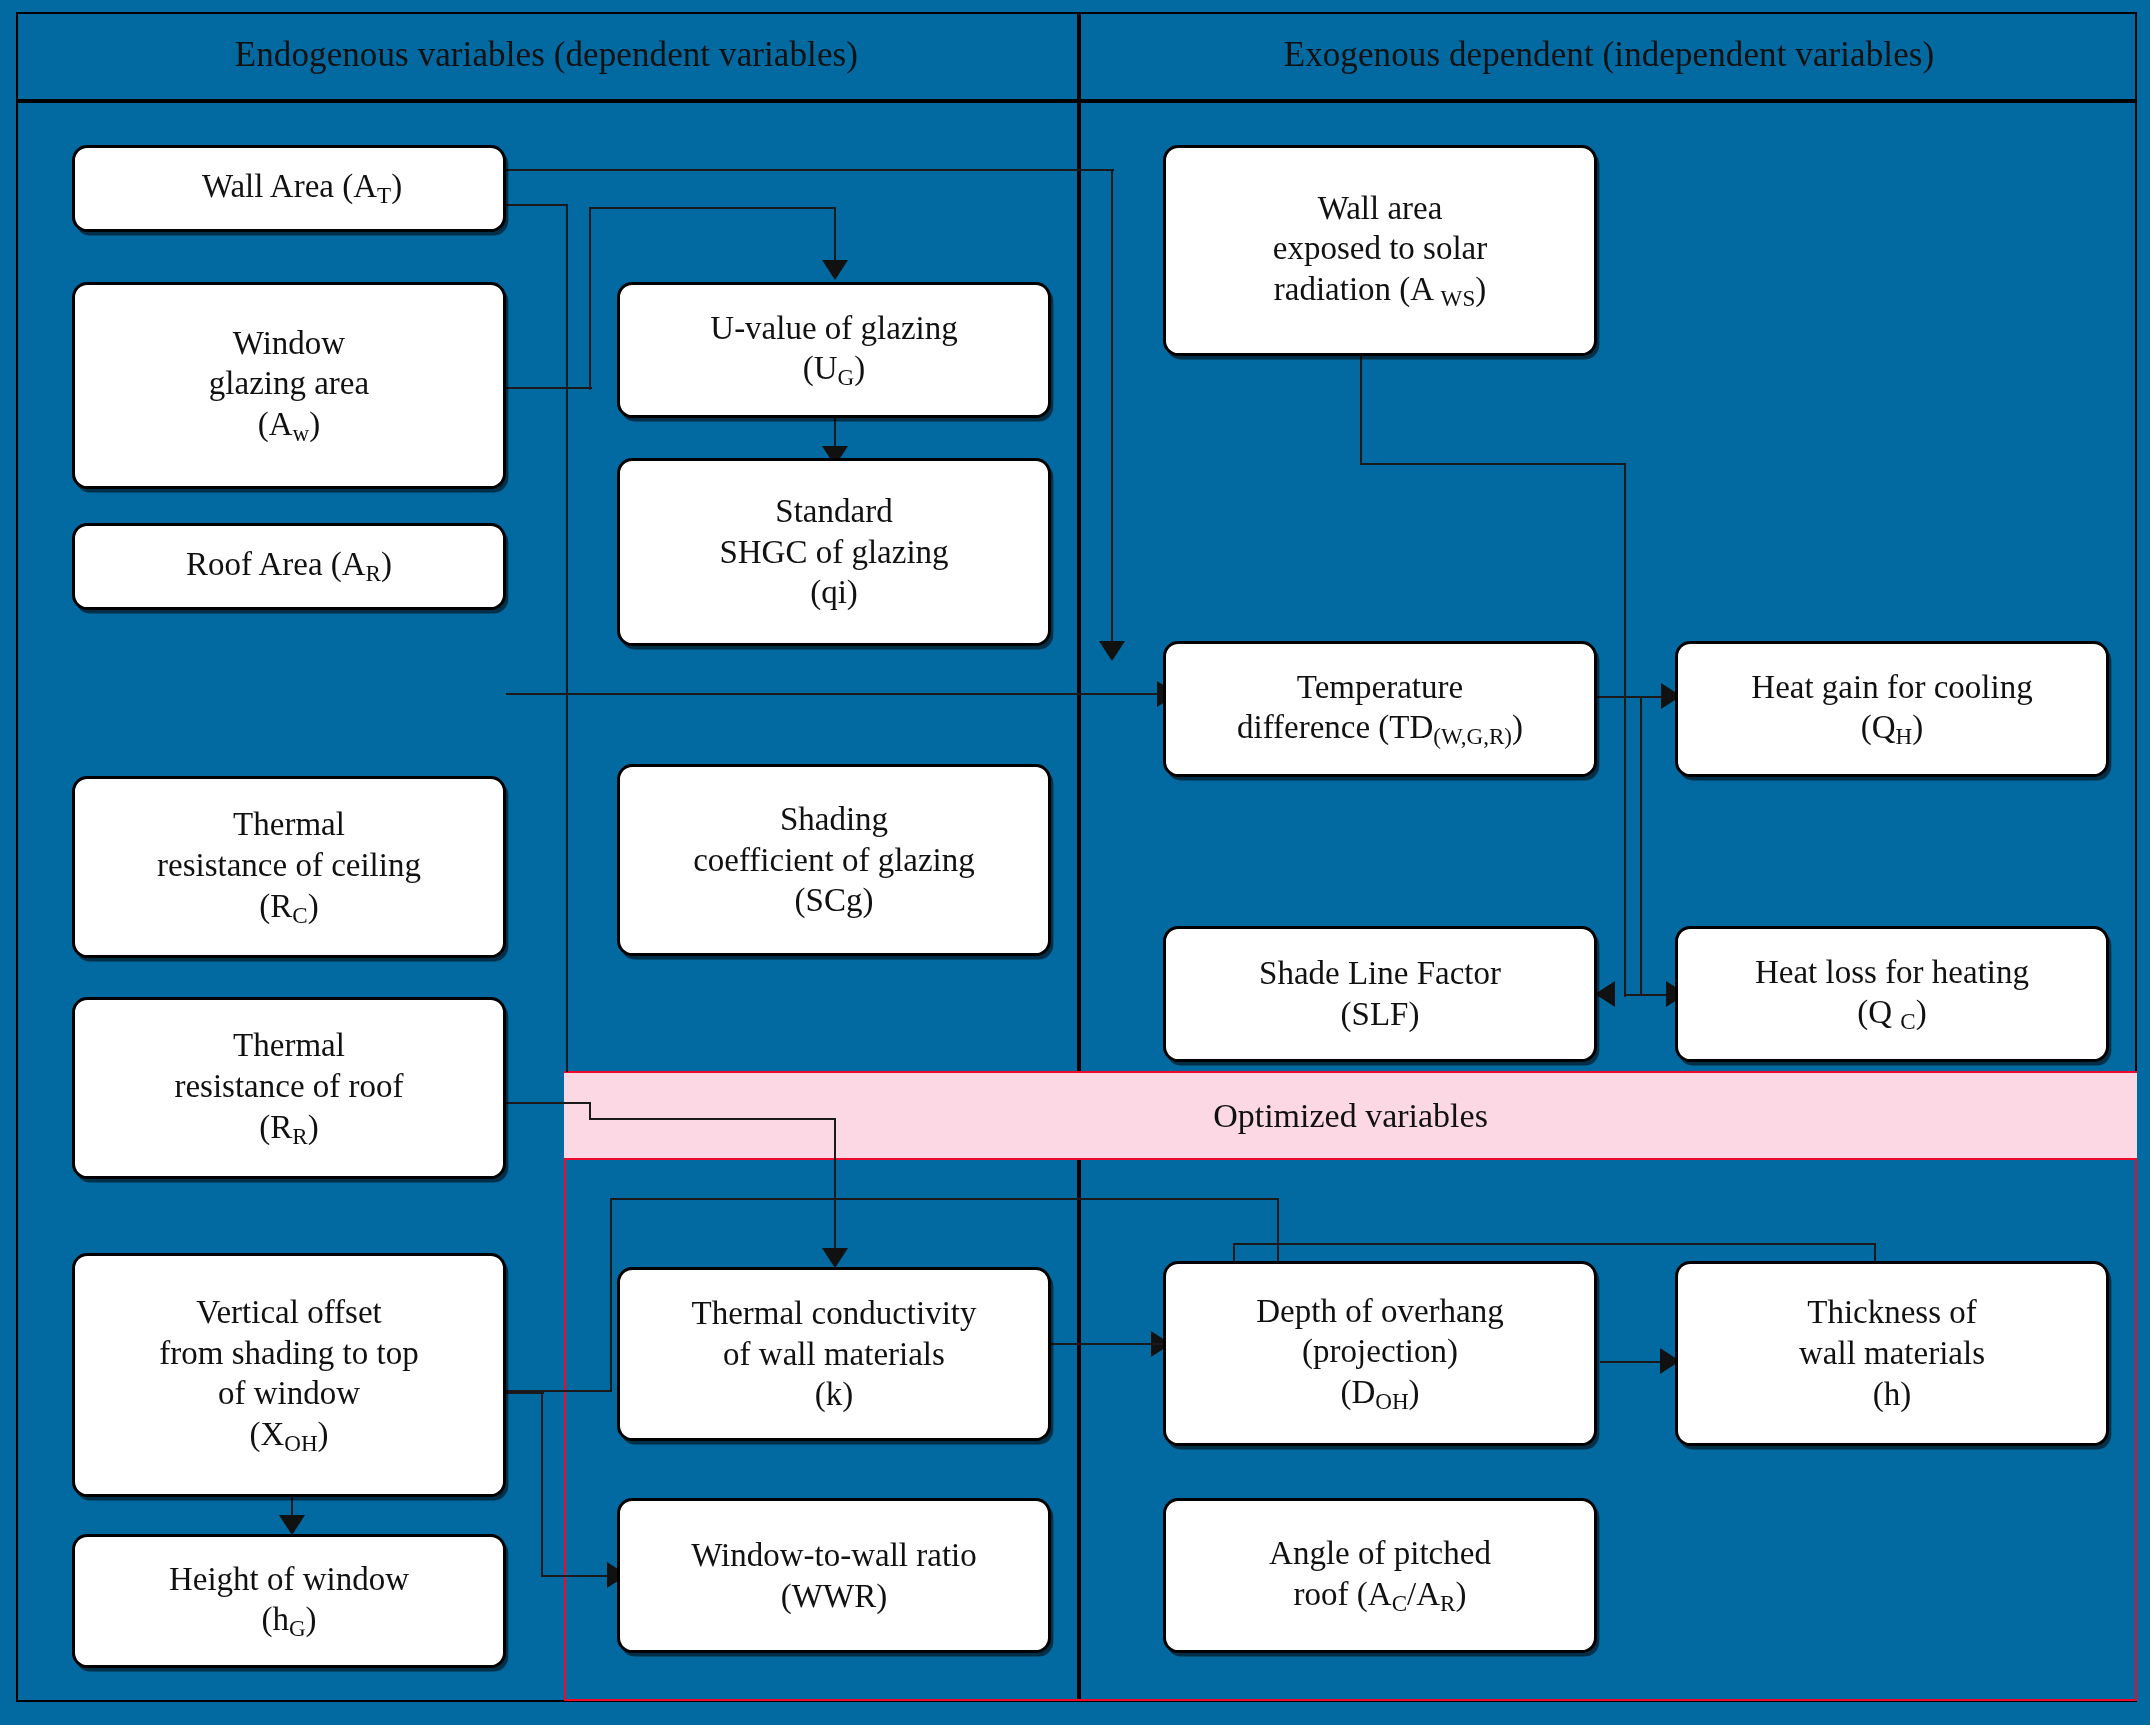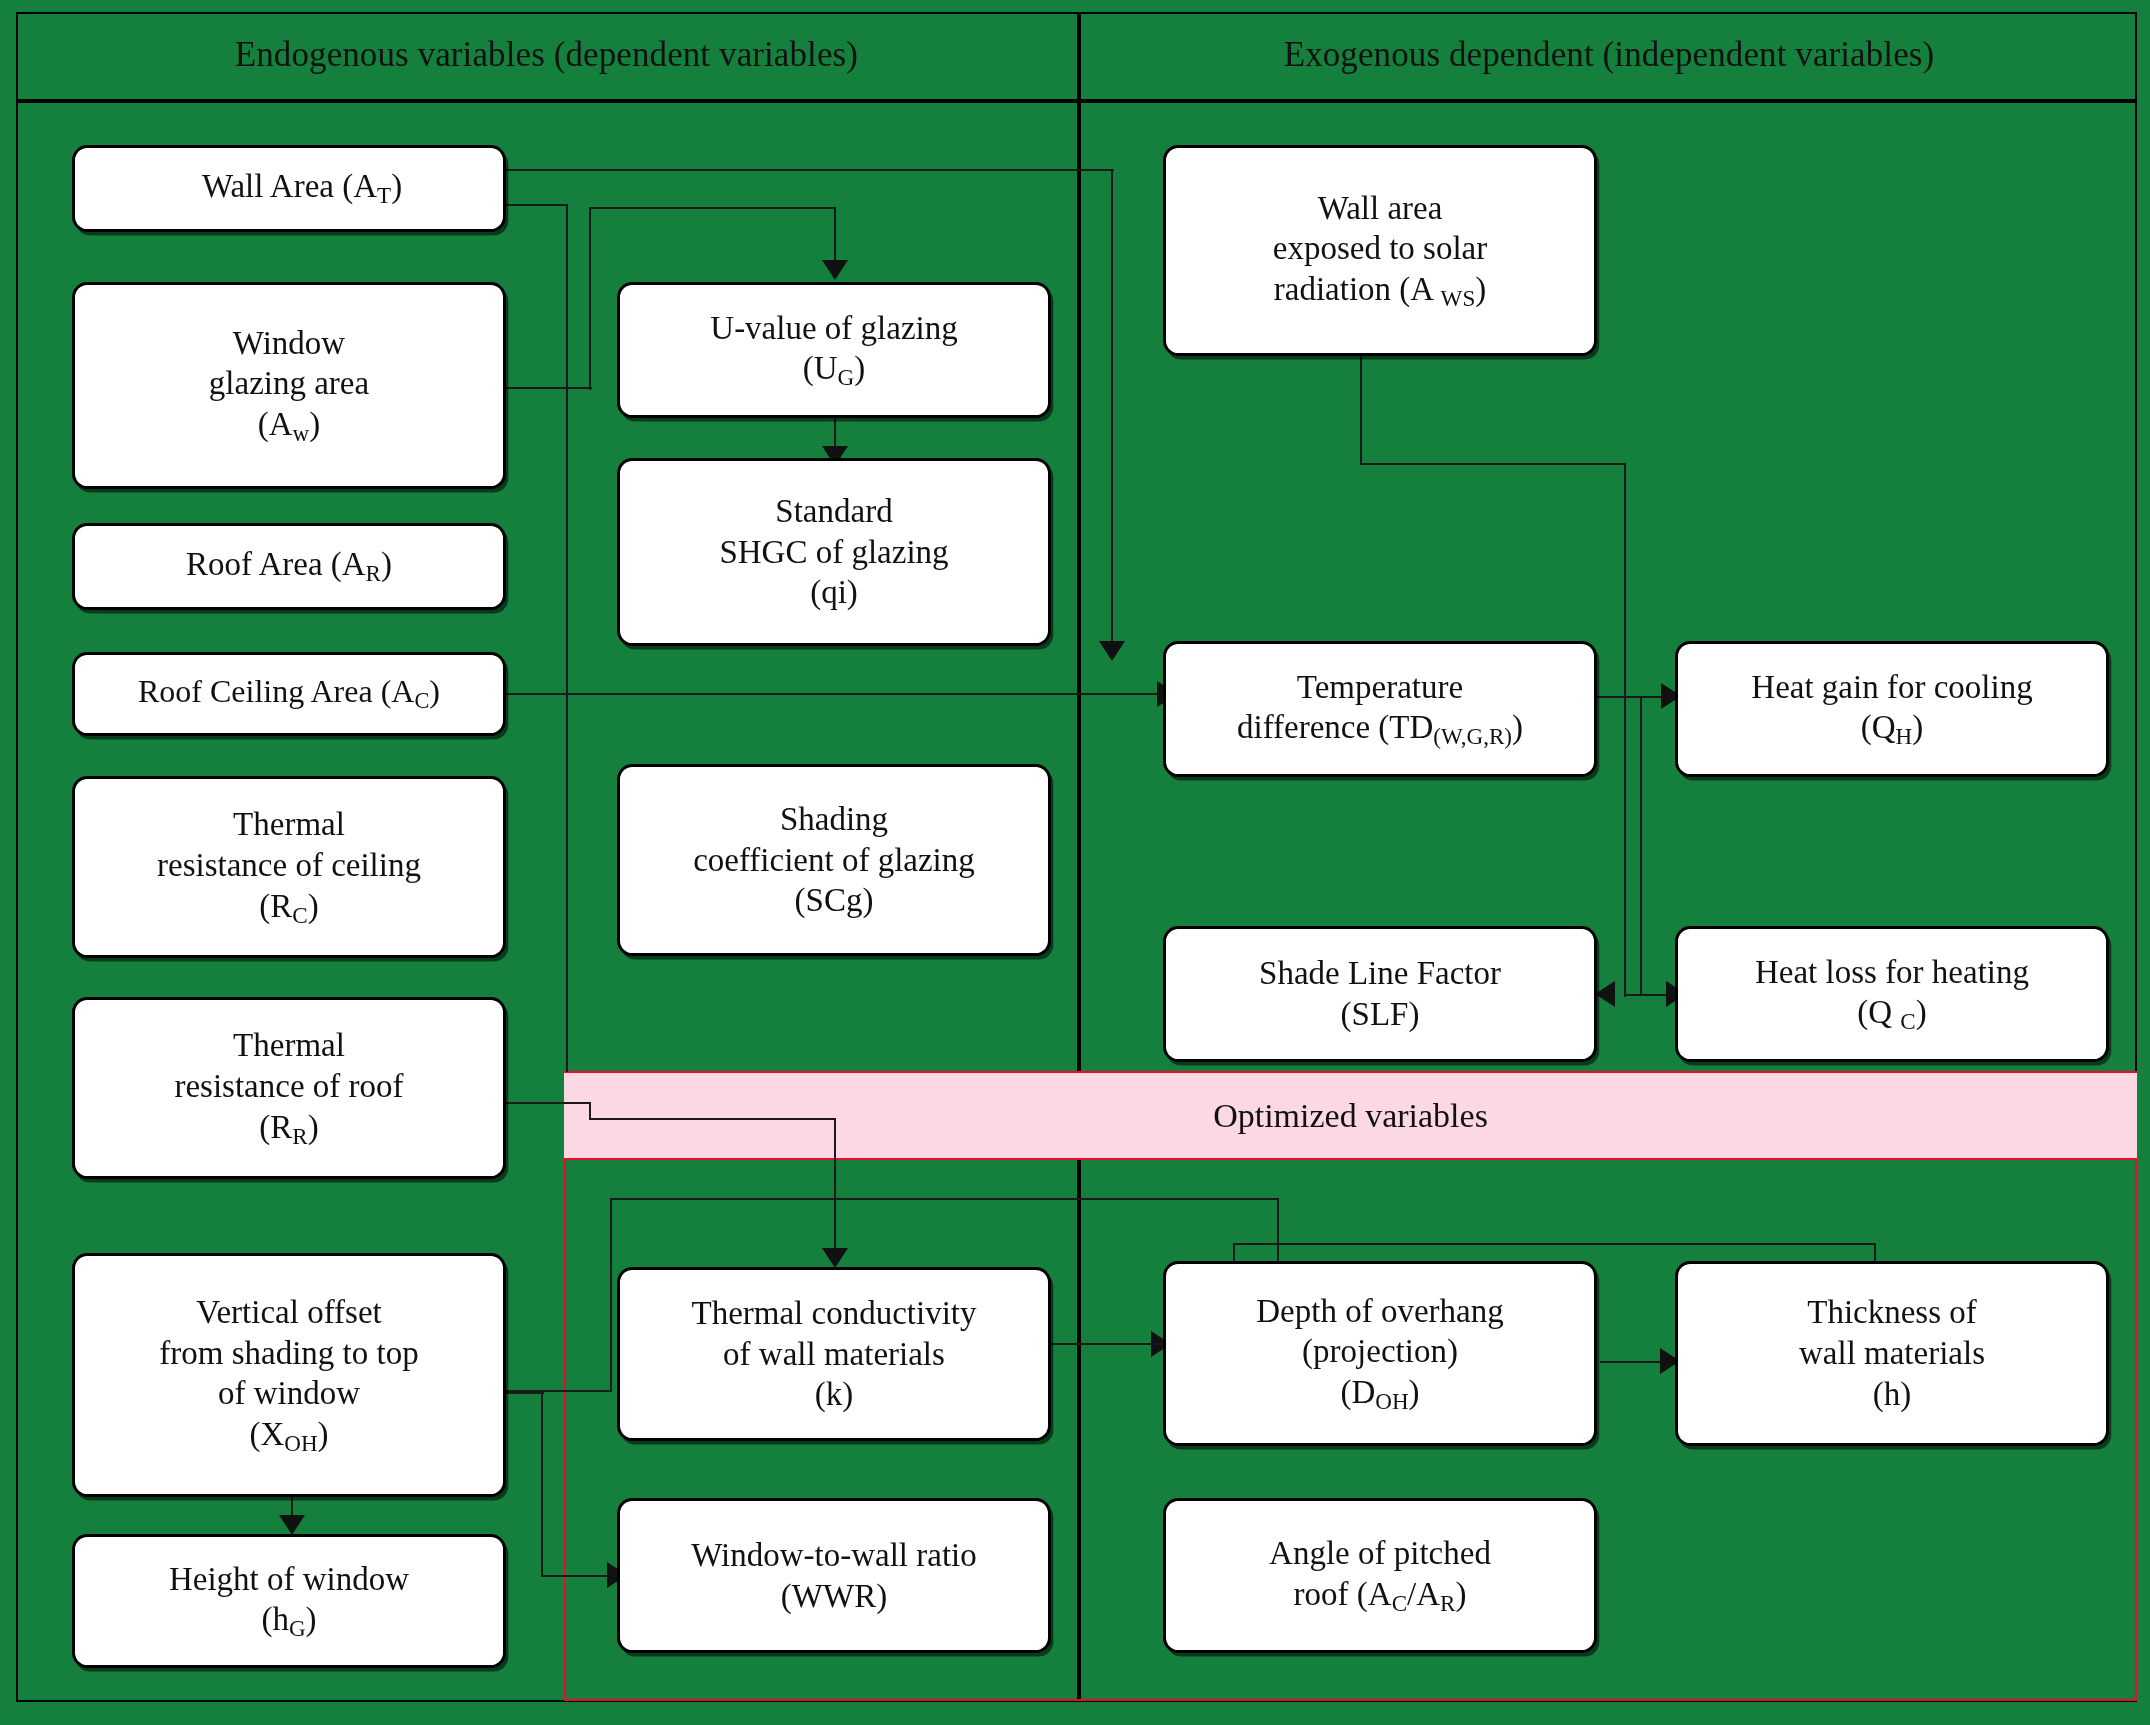--- a/index.html
+++ b/index.html
@@ -1,16 +1,16 @@
 <!DOCTYPE html>
 <html style="font-size:9.4px"><head>
 <meta charset="utf-8">
 <style>
   html,body{margin:0;padding:0;background:#fff;}
-  #stage{position:relative;width:2151px;height:1725px;background:#15803d;
+  #stage{position:relative;width:2151px;height:1725px;background:#0369a1;
          font-family:"Liberation Serif","DejaVu Serif",serif;overflow:hidden;}
 
   
   .frame{position:absolute;border:2.9px solid #000;box-sizing:border-box;}
   .vdiv{position:absolute;background:#000;}
   .hdiv{position:absolute;background:#000;}
 
   
   .colhdr{position:absolute;display:flex;align-items:center;justify-content:center;
           font-size:35px;color:#111;letter-spacing:0.1px;white-space:nowrap;}
@@ -124,23 +124,20 @@
   </div>
 
   <div class="node" style="left:72px;top:282px;width:434px;height:207px;">
     <span class="txt">Window<br>glazing area<br>(A<sub>w</sub>)</span>
   </div>
 
   <div class="node" style="left:72px;top:523px;width:434px;height:87px;">
     <span class="txt">Roof Area (A<sub>R</sub>)</span>
   </div>
 
-  <div class="node" style="left:72px;top:652px;width:434px;height:84px;font-size:32px;">
-    <span class="txt">Roof Ceiling Area (A<sub>C</sub>)</span>
-  </div>
 
   <div class="node" style="left:72px;top:776px;width:434px;height:182px;">
     <span class="txt">Thermal<br>resistance of ceiling<br>(R<sub>C</sub>)</span>
   </div>
 
   <div class="node" style="left:72px;top:997px;width:434px;height:182px;">
     <span class="txt">Thermal<br>resistance of roof<br>(R<sub>R</sub>)</span>
   </div>
 
   <div class="node" style="left:72px;top:1253px;width:434px;height:244px;">

